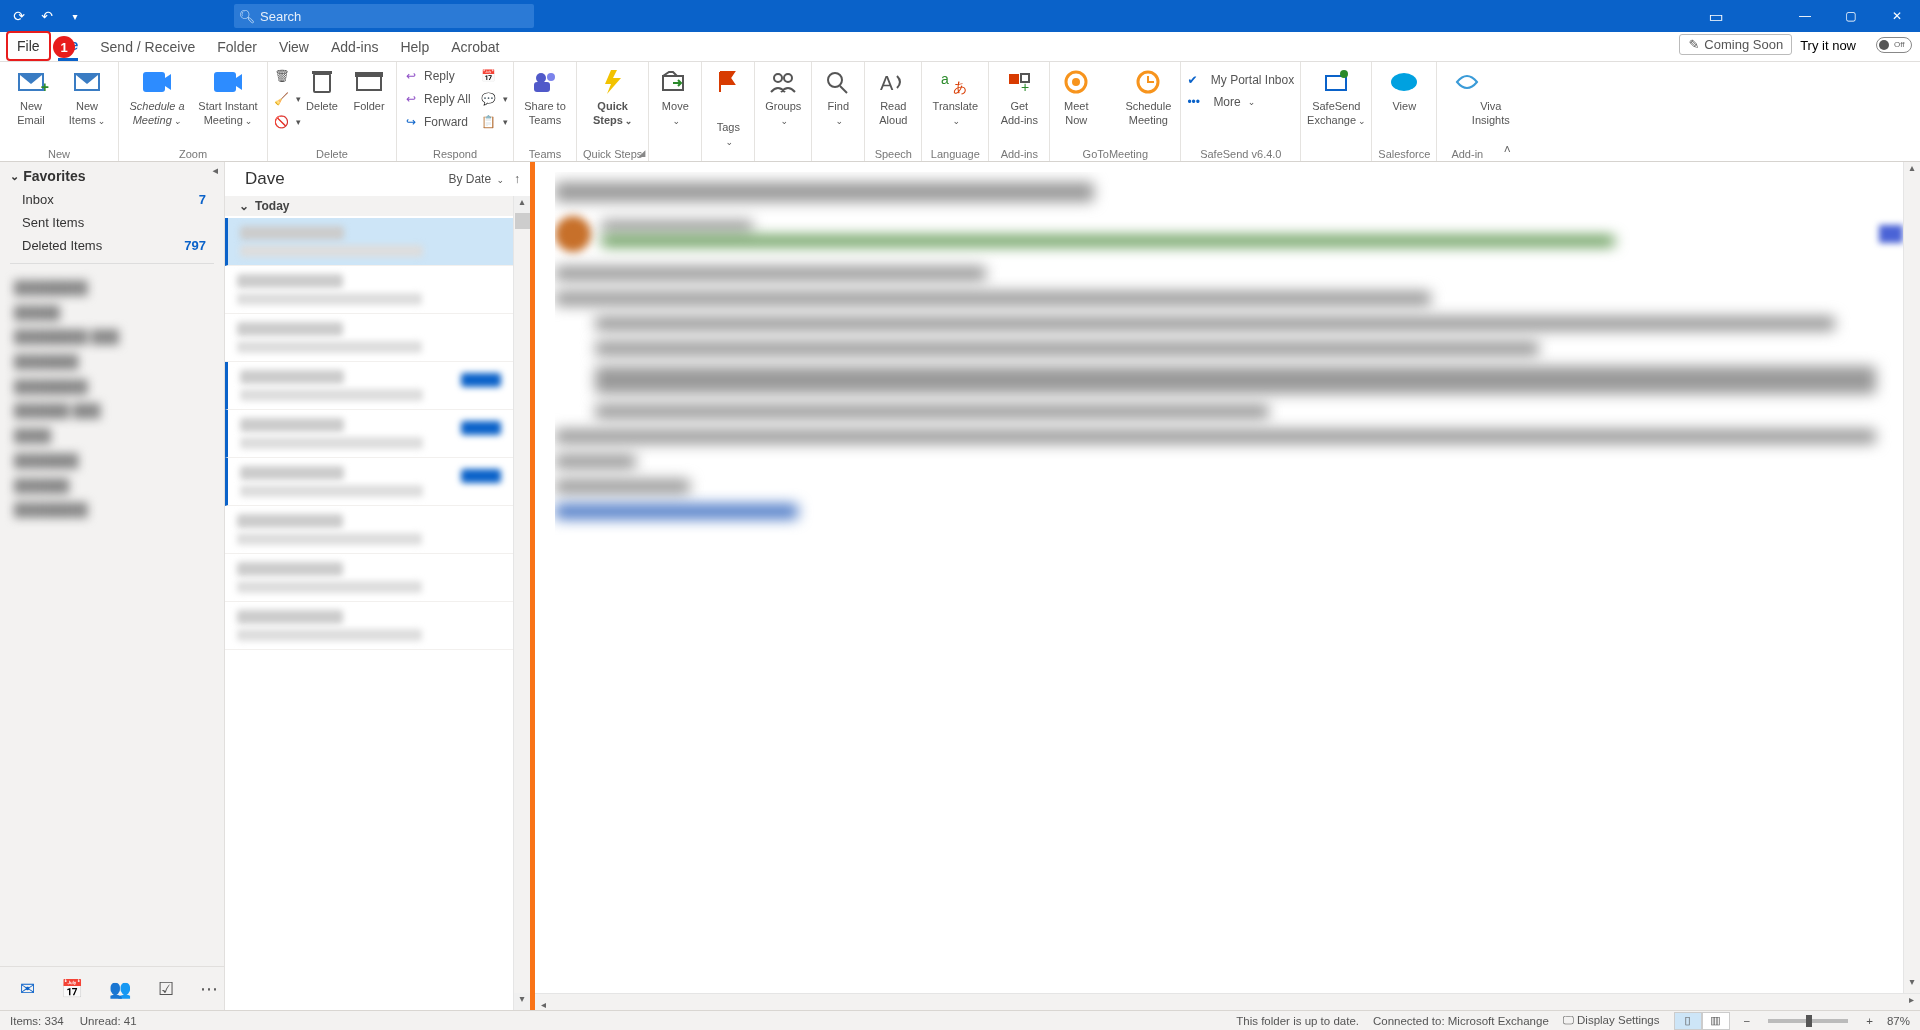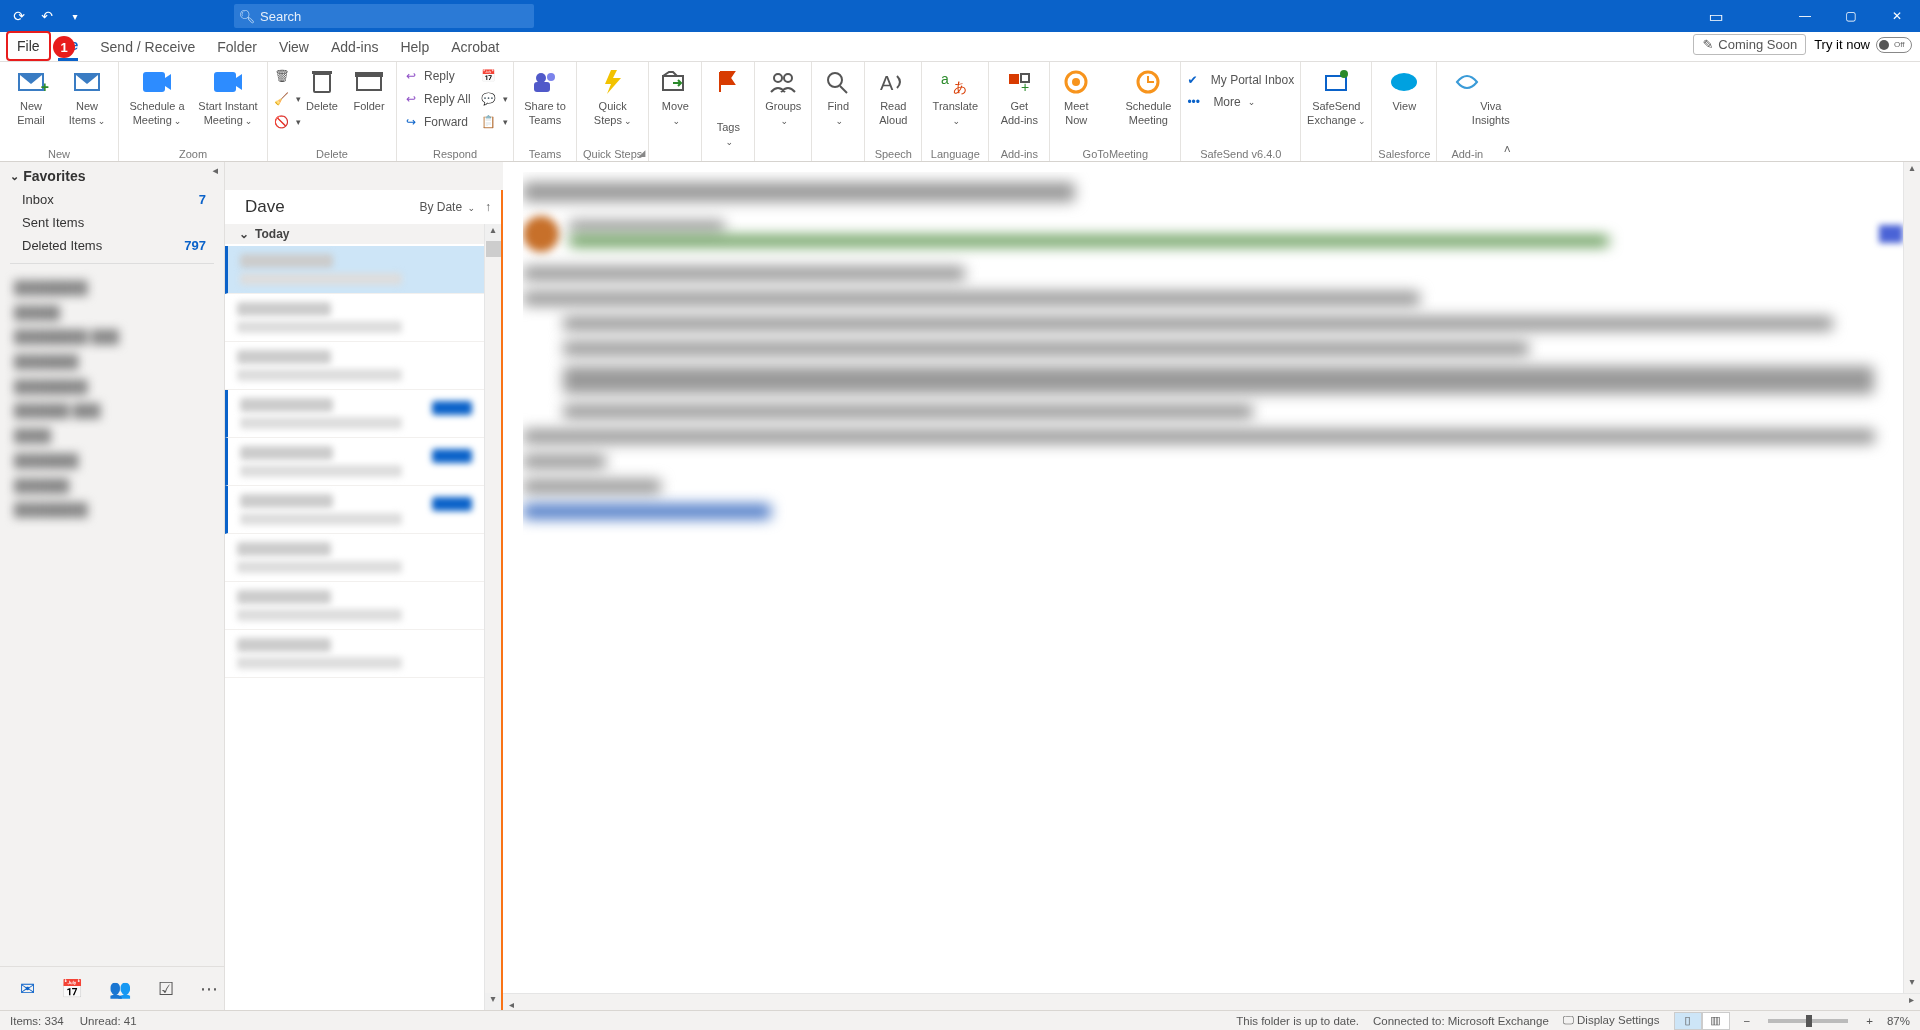--- a/index.html
+++ b/index.html
@@ -18,21 +18,21 @@
   .ribbonopts { position: absolute; right: 184px; top: 0; height: 32px; display: flex; align-items: center; width: 40px; justify-content: center; color:#fff; }
   
   .menutabs { height: 30px; background: #fff; border-bottom: 1px solid #e1dfdd; display: flex; align-items: center; position: relative; }
   .filebox { position: absolute; left: 6px; top: -1px; height: 30px; border: 2px solid #e81c1c; border-radius: 4px; padding: 0 9px; display: flex; align-items: center; font-size: 14px; color: #333; }
   .badge1 { position: absolute; left: 53px; top: 4px; width: 22px; height: 22px; background: #e81c1c; border-radius: 50%; color: #fff; display: flex; align-items: center; justify-content: center; font-size: 13px; font-weight: 600; z-index:5;}
   .tabs { display: flex; gap: 22px; margin-left: 58px; font-size: 14px; color: #555; height:100%; align-items:center;}
   .tabs .tab { cursor: default; }
   .tabs .tab.active { color: #0a62c9; border-bottom: 3px solid #0a62c9; font-weight:600; height:100%; display:flex; align-items:center;}
   .rightmenu { position: absolute; right: 8px; top: 2px; display: flex; align-items: center; gap: 8px; font-size: 13px; }
   .coming { border: 1px solid #bbb; border-radius: 3px; padding: 2px 8px; display: flex; align-items: center; gap: 5px; color:#555;}
-  .tryit { display: flex; align-items: center; gap: 6px; }
+  .tryit { display: flex; align-items: flex-end; gap: 20px; }
   .toggle { width: 36px; height: 16px; border: 1px solid #888; border-radius: 9px; display: flex; align-items: center; padding: 0 3px; font-size: 8px; color:#666; position:relative;}
   .toggle .knob{width:10px;height:10px;background:#555;border-radius:50%;position:absolute;left:2px;}
   
   .ribbon { height: 100px; background: #fff; border-bottom: 1px solid #d6d3cf; display: flex; font-size: 11px; color: #555; }
   .rgroup { border-right: 1px solid #e5e3e0; display: flex; flex-direction: column; align-items: center; padding: 4px 6px 0 6px; position:relative;}
   .rgroup .body { flex: 1; display: flex; align-items: flex-start; gap: 6px; }
   .rgroup .glabel { font-size: 11px; color: #777; text-align:center; padding-bottom:1px;}
   .bigbtn { display: flex; flex-direction: column; align-items: center; width: 50px; text-align: center; line-height: 1.25; }
   .bigbtn .bicon { width: 34px; height: 28px; margin: 2px 0 4px 0; display:flex;align-items:center;justify-content:center;}
   .smallstack { display: flex; flex-direction: column; gap: 3px; }
@@ -46,21 +46,21 @@
   .navpane { width: 225px; background: #f3f2f1; display: flex; flex-direction: column; border-right:1px solid #e1dfdd; position:relative;}
   .navpane .collapse{position:absolute;right:6px;top:2px;font-size:11px;color:#666;}
   .favhdr { padding: 6px 10px 4px 10px; font-size: 14px; font-weight: 600; display: flex; align-items: center; gap: 4px; color:#333;}
   .navitem { display: flex; justify-content: space-between; padding: 4px 18px 4px 22px; font-size: 13px; color: #333; }
   .navitem .count { font-weight: 700; color: #0a62c9; }
   .navsep{height:1px;background:#ddd;margin:6px 10px;}
   .blurblock{filter:blur(5px);color:#888;padding:6px 14px;font-size:13px;line-height:1.9;}
   .navbottom { height: 44px; border-top: 1px solid #e1dfdd; display: flex; align-items: center; gap: 26px; padding-left: 20px; font-size: 18px; color: #555; position:absolute; bottom:0; width:100%; background:#f3f2f1;}
   .navbottom .mail{color:#0a62c9;}
   
-  .msglist { width: 278px; background: #fff; border-right: 2px solid #f97316; position: relative; margin-top: 28px; }
+  .msglist { width: 310px; background: #fff; border-right: 5px solid #f97316; position: relative; }
   .mlhdr { height: 34px; display: flex; align-items: center; justify-content: space-between; padding: 0 10px 0 20px; font-size: 17px; color: #333; }
   .mlhdr .right { font-size: 12px; color: #555; display: flex; align-items: center; gap: 10px; }
   .todayrow { background: #f3f2f1; padding: 3px 10px 3px 14px; font-size: 12px; display: flex; align-items: center; gap: 6px; color: #444; font-weight:600;}
   .msgitem { padding: 8px 12px; border-bottom: 1px solid #f2f0ee; }
   .msgitem.sel { background: #cde5f7; border-left:3px solid #0a62c9;}
   .msgitem.unread{border-left:3px solid #0a62c9;}
   .msgitem .l1 { height: 14px; background: #ccc; border-radius: 3px; width: 40%; margin-bottom: 5px; filter: blur(3px);}
   .msgitem .l2 { height: 12px; background: #ddd; border-radius: 3px; width: 70%; filter: blur(3px);}
   .msgitem .badge{float:right;width:40px;height:14px;background:#0a62c9;border-radius:3px;filter:blur(3px);margin-top:-28px;}
   .mlscroll{position:absolute;right:0;top:34px;bottom:0;width:17px;background:#f3f2f1;border-left:1px solid #e5e5e5;}
@@ -159,21 +159,21 @@
           </div>
         <div style="white-space:pre-line;"><span>New
 Items</span><span class="chv">⌄</span></div>
       </div>
     </div>
     <div class="glabel">New</div>
   </div>
 
   <div class="rgroup">
     <div class="body">
-      <div class="bigbtn" style="width:64px;">
+      <div class="bigbtn" style="width:64px;font-style:italic;">
         <div class="bicon">
             <svg viewBox="0 0 32 28">
               <rect x="2" y="4" width="22" height="20" rx="3" fill="#2d8cff"></rect>
               <path d="M24 10 L30 6 V22 L24 18 Z" fill="#2d8cff"></path>
             </svg>
           </div>
         <div style="white-space:pre-line;"><span>Schedule a
 Meeting</span><span class="chv">⌄</span></div>
       </div>
       <div class="bigbtn" style="width:66px;">
@@ -278,21 +278,21 @@
   </div>
 
   <div class="rgroup">
     <div class="body">
       <div class="bigbtn">
         <div class="bicon">
             <svg viewBox="0 0 32 28">
               <path d="M14 2 L8 16 H14 L10 26 L24 10 H16 L20 2 Z" fill="#f2c200"></path>
             </svg>
           </div>
-        <div style="white-space:pre-line;"><span>Quick
+        <div style="white-space:pre-line;font-weight:bold;"><span>Quick
 Steps</span><span class="chv">⌄</span></div>
       </div>
     </div>
     <div class="glabel">Quick Steps</div>
     <div class="dlaunch">◢</div>
   </div>
 
   <div class="rgroup">
     <div class="body">
       <div class="bigbtn" style="width:40px;">

